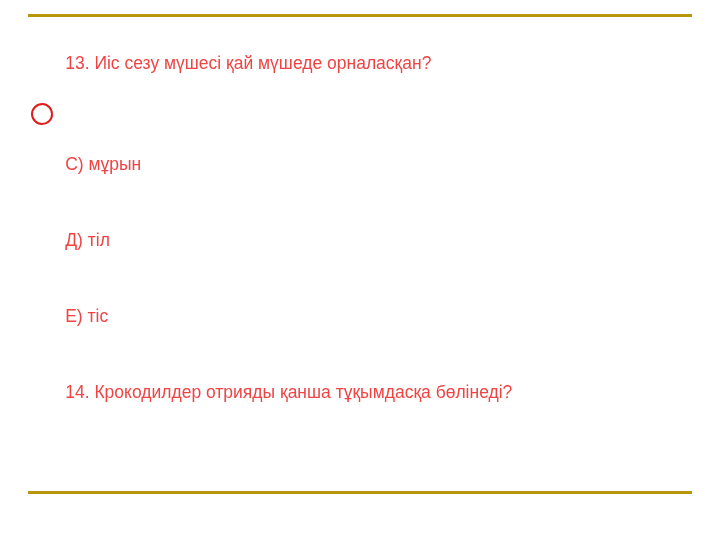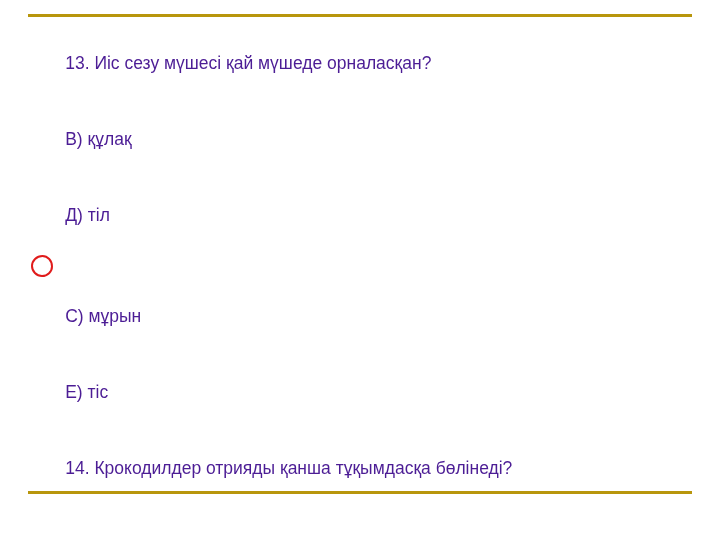--- a/index.html
+++ b/index.html
@@ -31,21 +31,21 @@
   .content {
     position: absolute;
     left: 36px;
     top: 26px;
     right: 30px;
   }
   .line {
     position: relative;
     font-size: 17.5px;
     line-height: 25.3px;
-    color: #4c1d95;
+    color: #ef4444;
     white-space: pre;
   }
   .line.question {
     font-size: 17.5px;
   }
   
   .circle-mark {
     position: absolute;
     left: -5px;
     top: 1px;
@@ -64,31 +64,28 @@
 
   <div class="rule rule-top"></div>
 
   <div class="content">
 
     <div class="line question">
       <span>13. Иіс сезу мүшесі қай мүшеде орналасқан?</span>
     </div>
 
 
+
     <div class="line">
-      <span>В) құлақ</span>
+      <span class="circle-mark"></span>
+      <span>С) мұрын</span>
     </div>
 
     <div class="line">
       <span>Д) тіл</span>
-    </div>
-
-    <div class="line">
-      <span class="circle-mark"></span>
-      <span>С) мұрын</span>
     </div>
 
     <div class="line">
       <span>Е) тіс</span>
     </div>
 
     <div class="line question">
       <span>14. Крокодилдер отрияды қанша тұқымдасқа бөлінеді?</span>
     </div>
 

